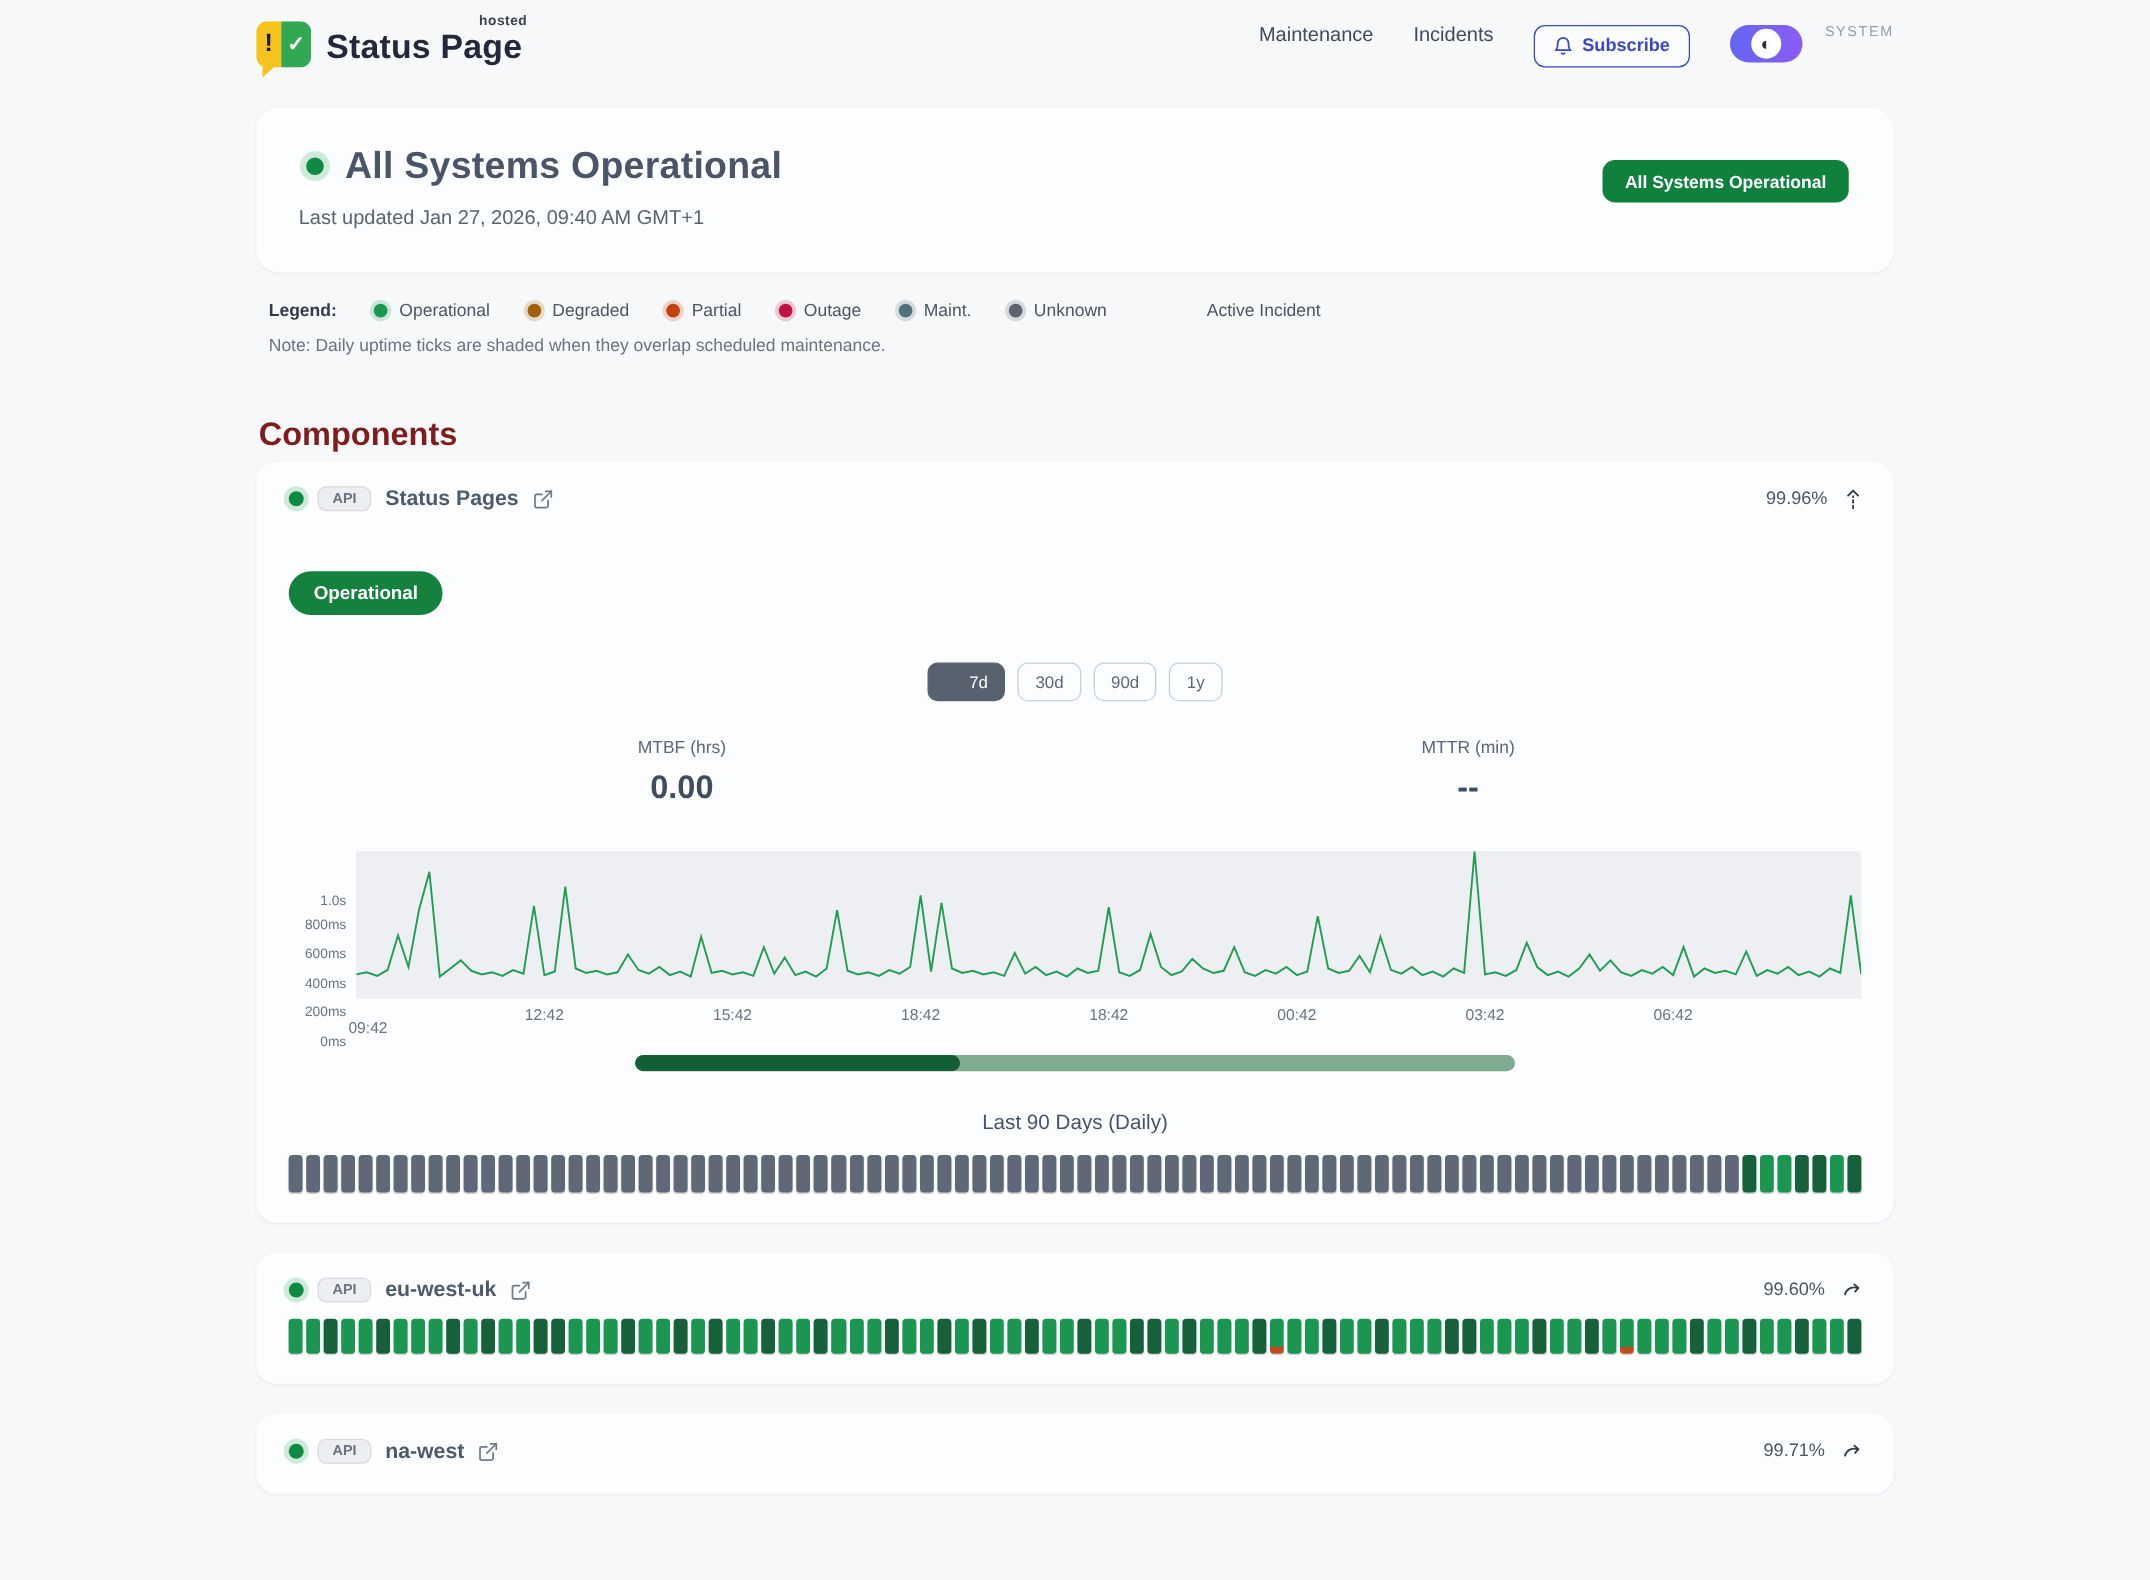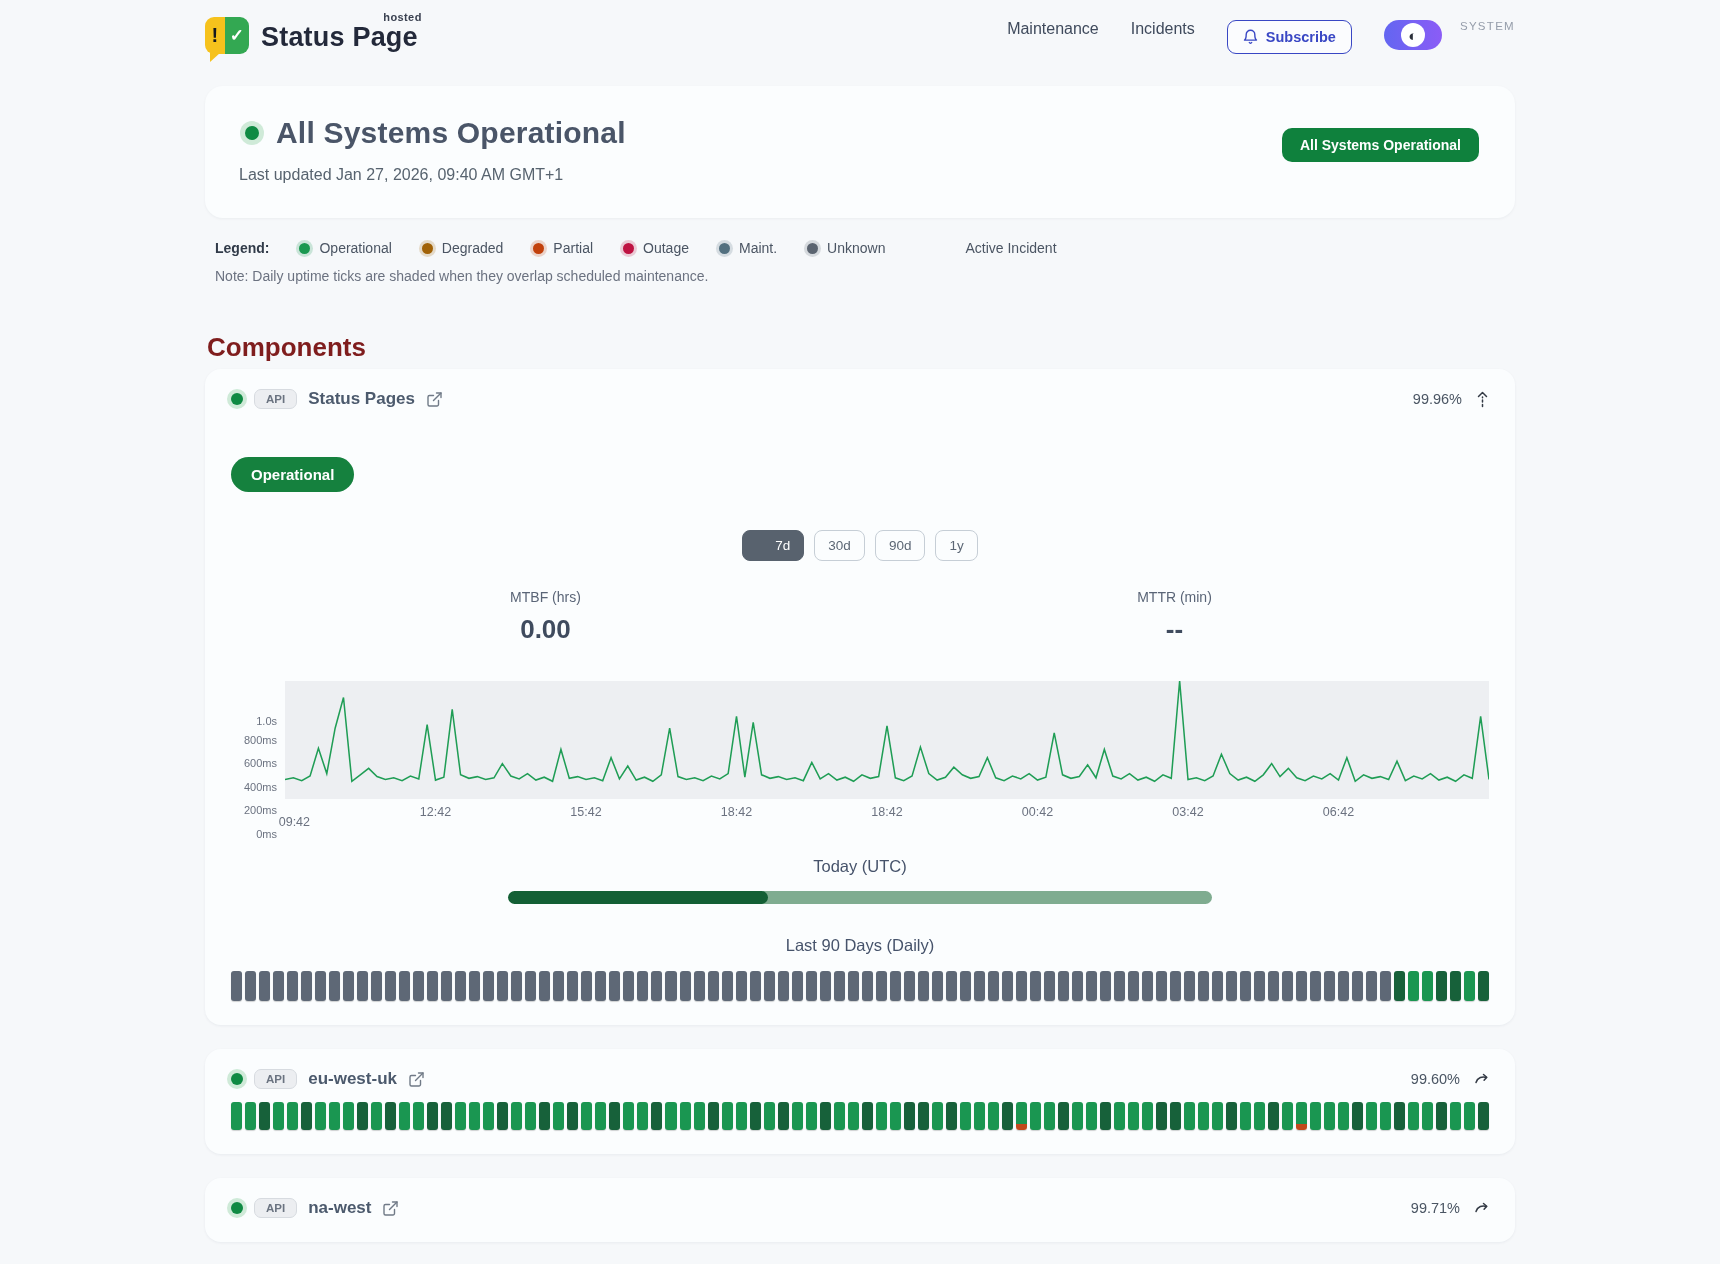--- a/index.html
+++ b/index.html
@@ -241,21 +241,20 @@
           <span style="left: 12.5%;">12:42</span>
           <span style="left: 25%;">15:42</span>
           <span style="left: 37.5%;">18:42</span>
           <span style="left: 50%;">18:42</span>
           <span style="left: 62.5%;">00:42</span>
           <span style="left: 75%;">03:42</span>
           <span style="left: 87.5%;">06:42</span>
         </div>
     </div>
 
-    <div class="today-label">Today (UTC)</div>
     <div class="today-bar">
       <div class="today-fill" style="width: 37%;"></div>
     </div>
 
     <div class="ninety-label">Last 90 Days (Daily)</div>
     <div class="tick-row">
         <div class="tick" style="background: rgb(94, 104, 118);"></div>
         <div class="tick" style="background: rgb(94, 104, 118);"></div>
         <div class="tick" style="background: rgb(94, 104, 118);"></div>
         <div class="tick" style="background: rgb(94, 104, 118);"></div>

